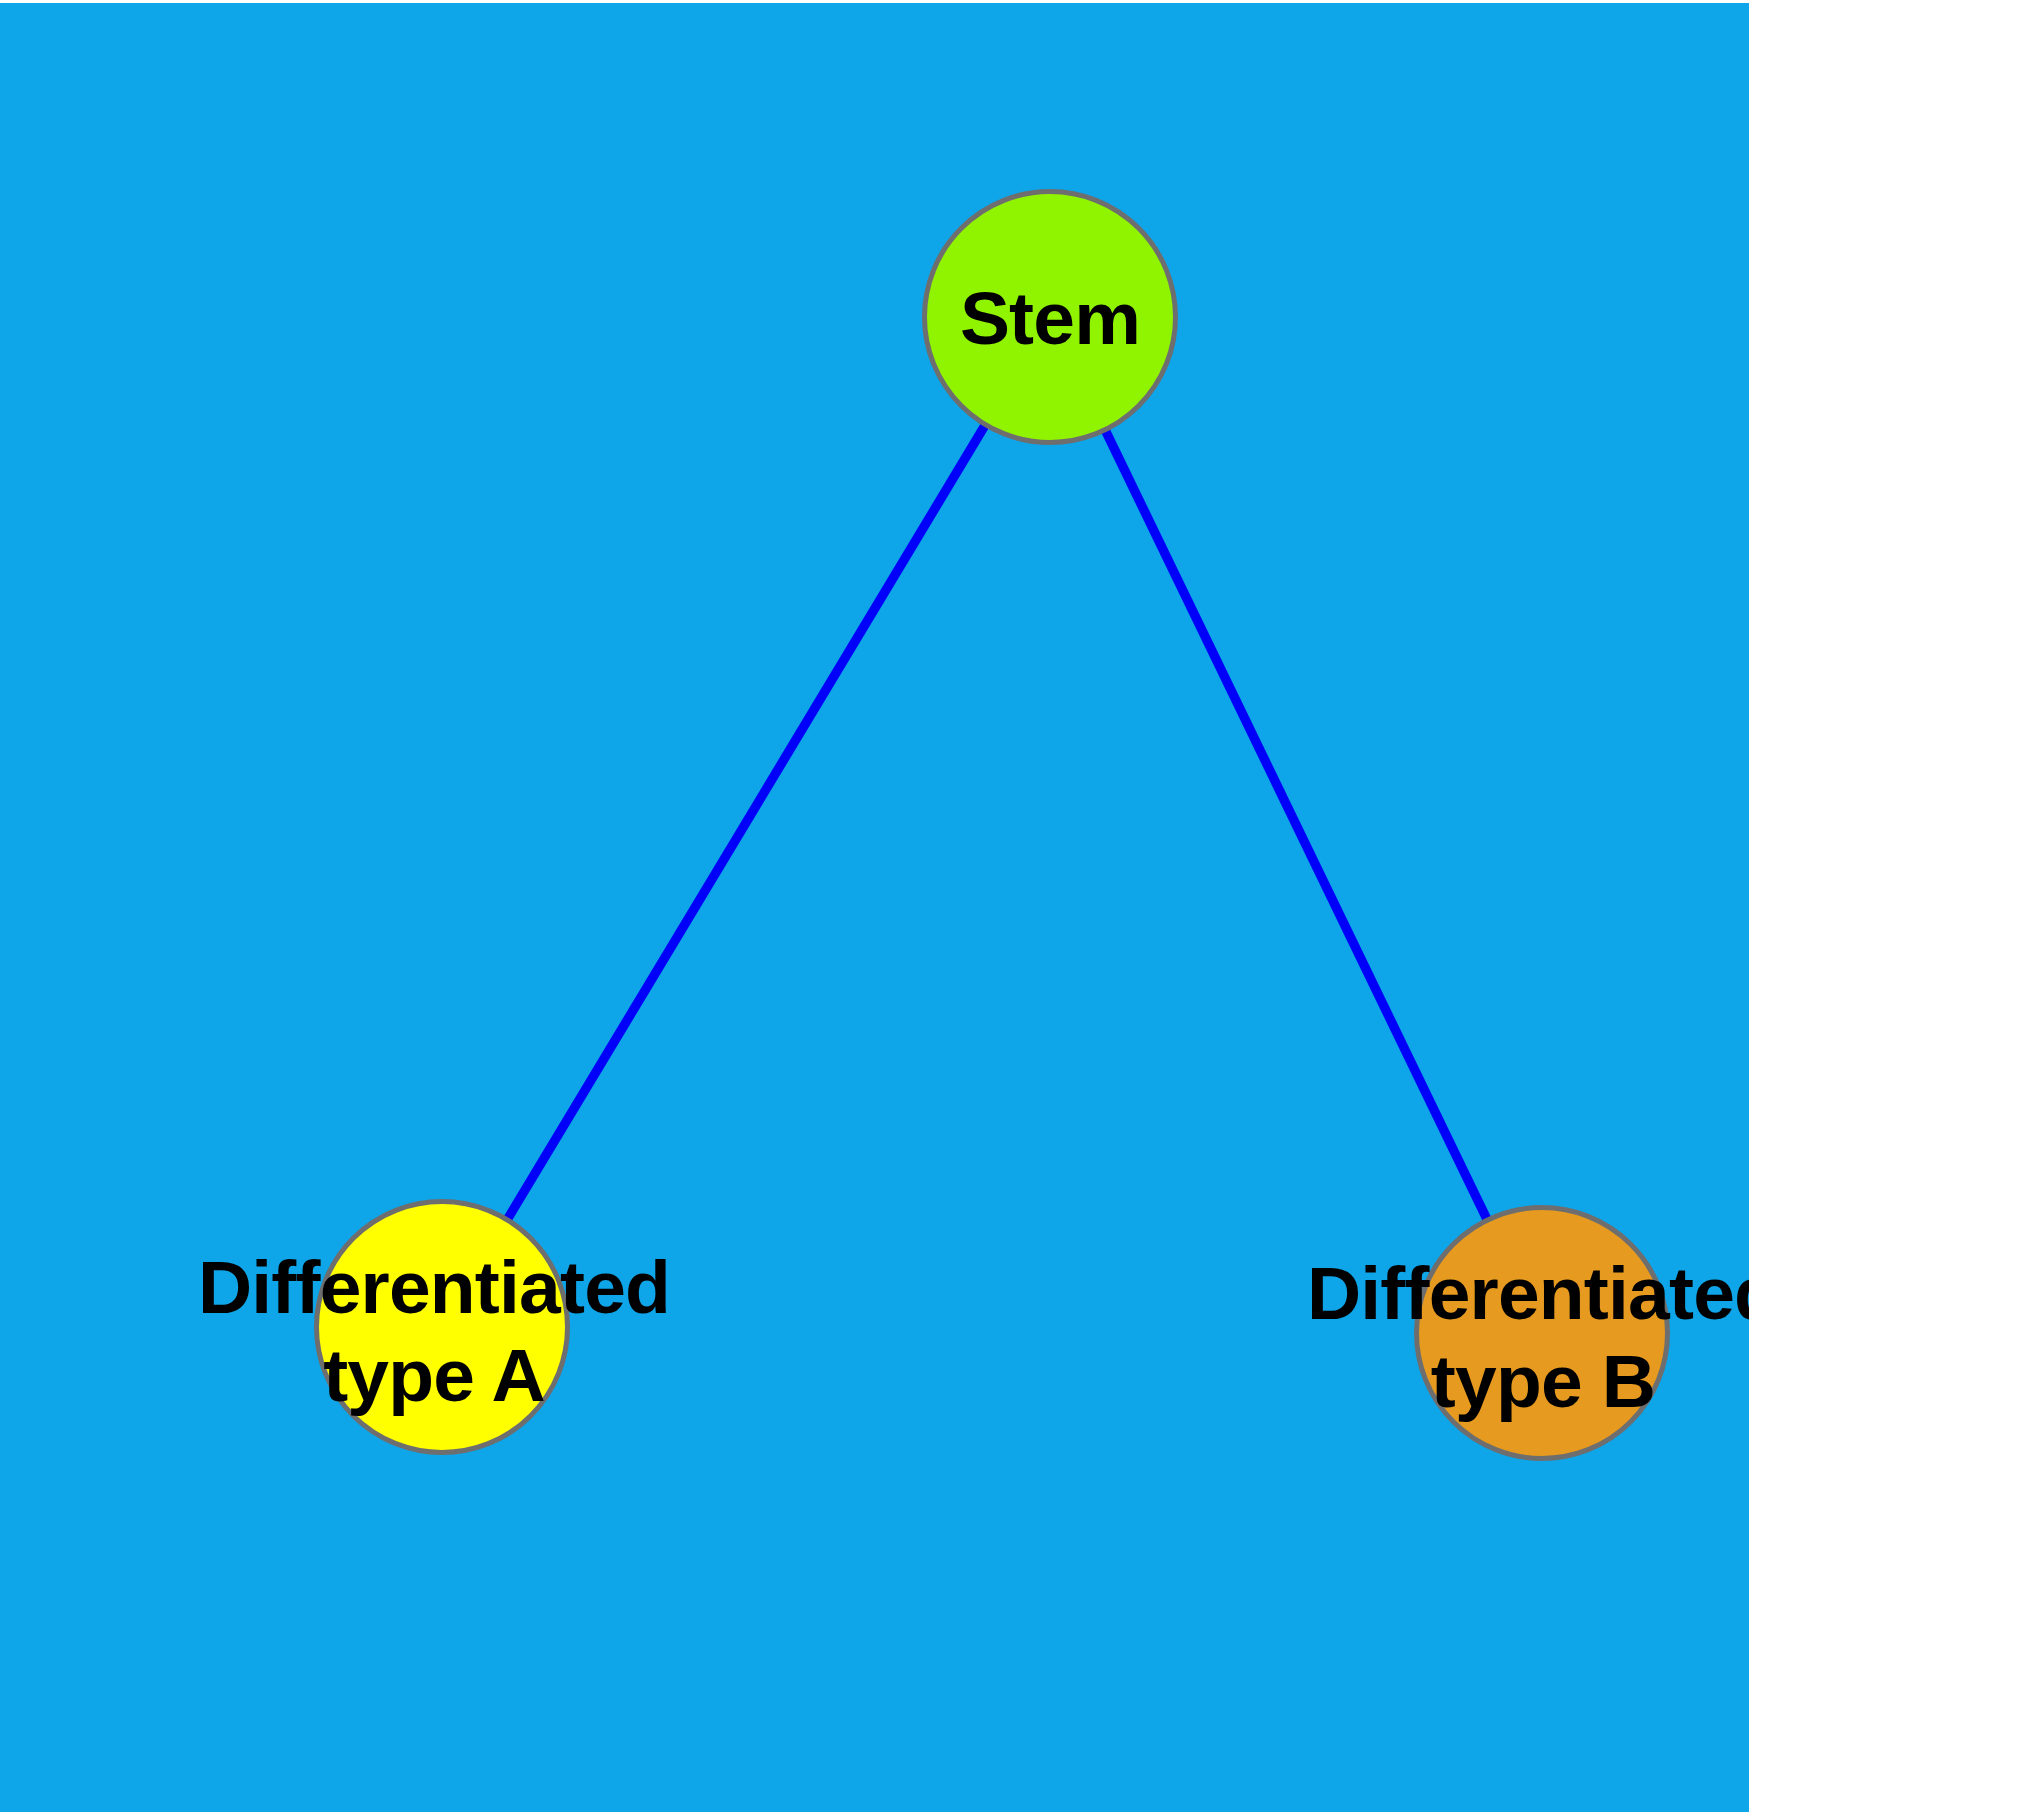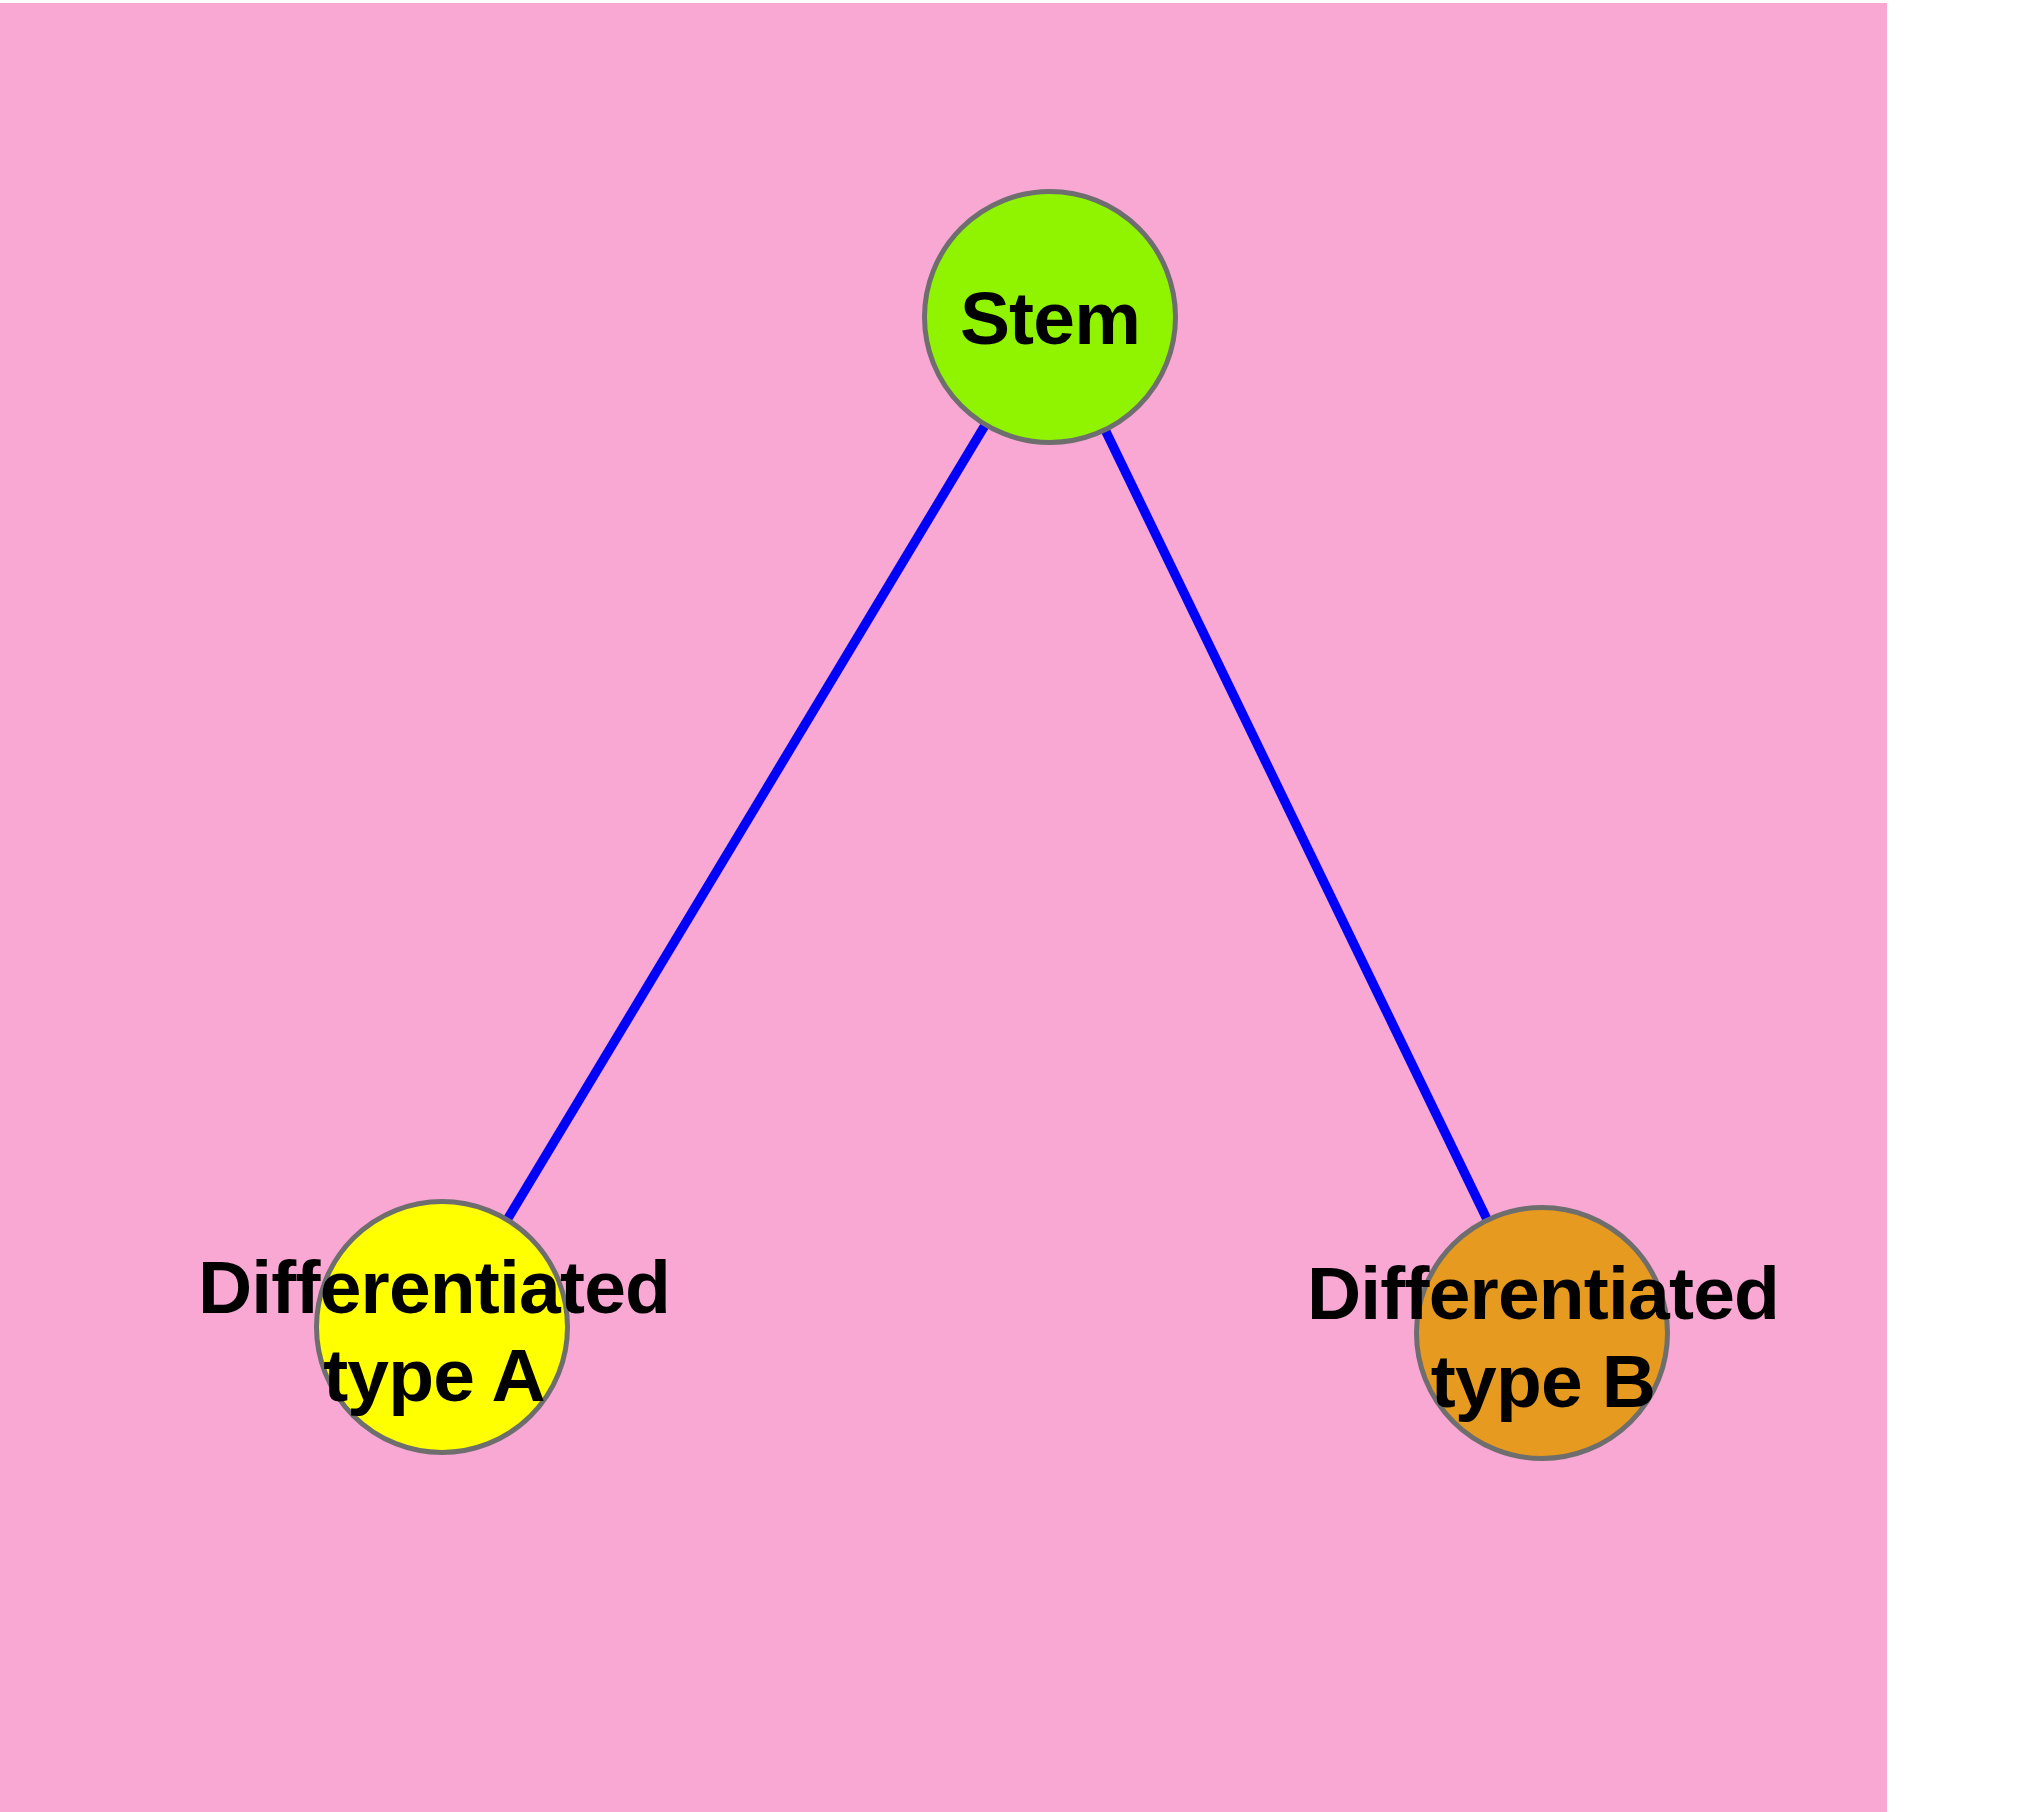--- a/index.html
+++ b/index.html
@@ -3,24 +3,24 @@
 <meta charset="utf-8">
 <style>
   html, body {
     margin: 0;
     padding: 0;
     background: #ffffff;
     font-family: "Liberation Sans", sans-serif;
   }
   .canvas {
     position: relative;
-    width: 1887px;
+    width: 1749px;
     height: 1809px;
     margin-top: 3.4px;
-    background: #f9a8d4;
+    background: #0ea5e9;
     overflow: hidden;
   }
   .edges-layer {
     position: absolute;
     left: 0;
     top: 0;
     width: 2021px;
     height: 1809px;
   }
   .edge {

